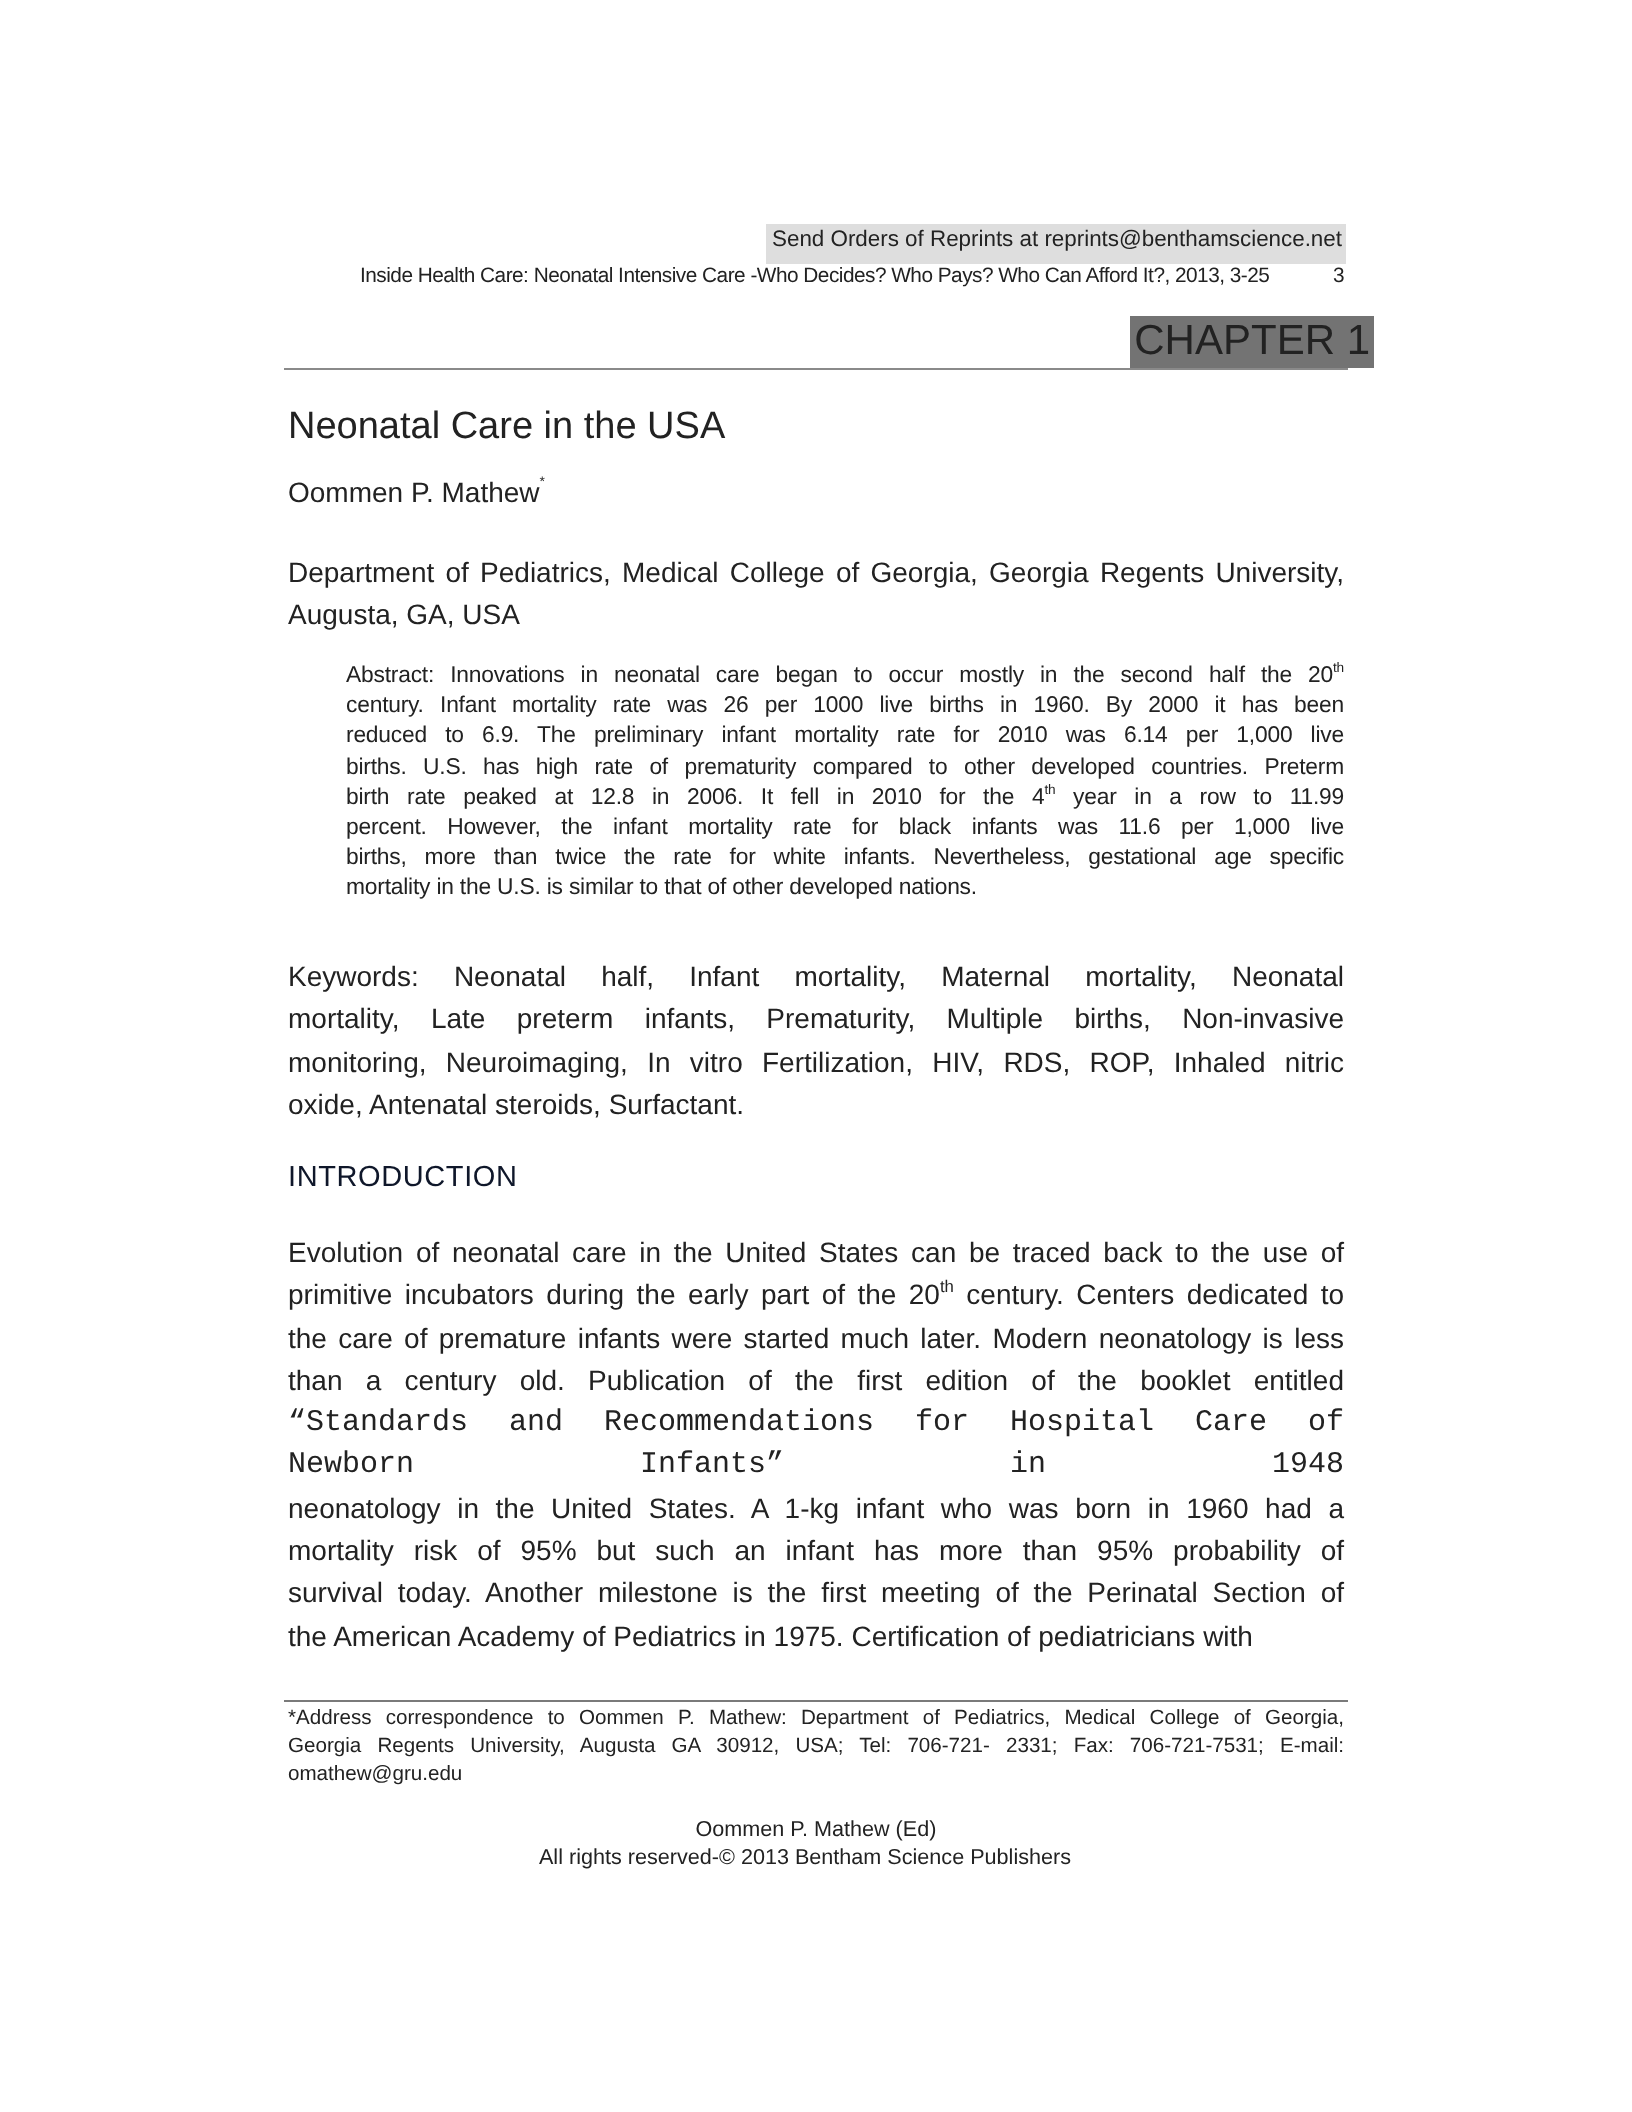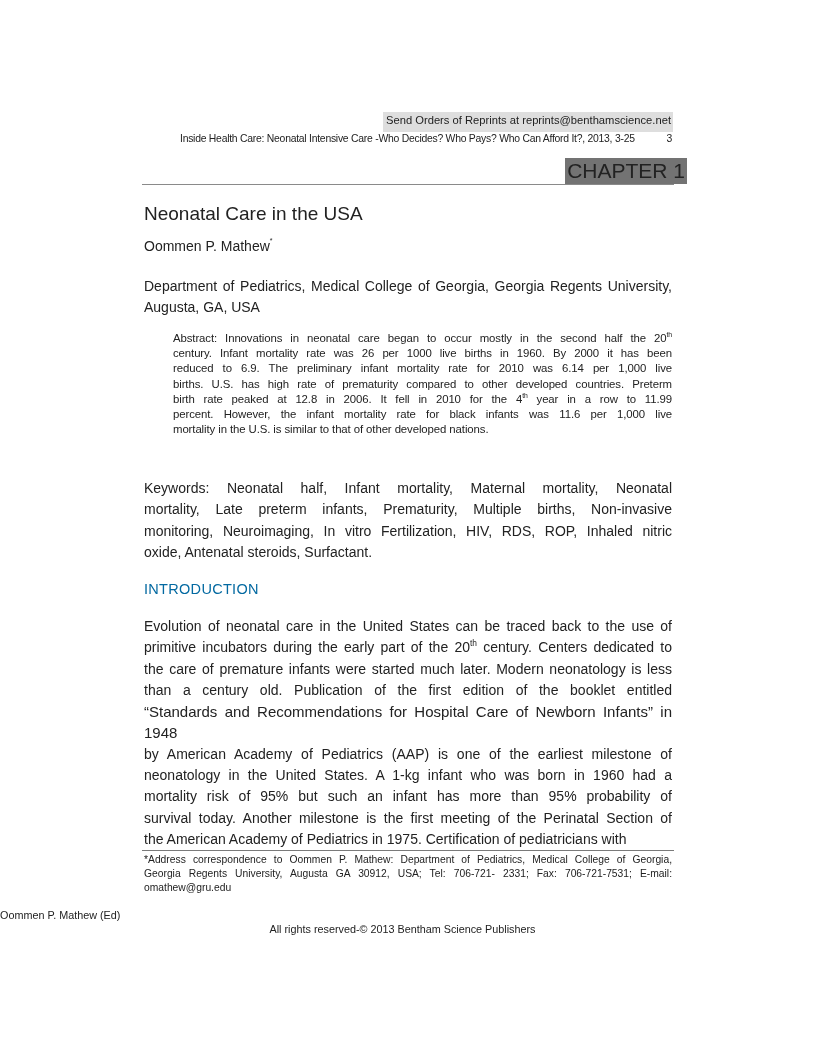--- a/index.html
+++ b/index.html
@@ -10,26 +10,26 @@
   .running .pg { position: absolute; right: 0; top: 0; }
   .chapter { top: 158px; right: 129px; font-size: 21px; background: #737373; padding: 0 2px; line-height: 26px; color: #222; }
   .rule-top { top: 184px; left: 142px; width: 532px; height: 0; border-top: 1.5px solid #8a8a8a; }
   .title { top: 204px; left: 144px; font-size: 19px; line-height: 20px; color: #222; }
   .author { top: 237px; left: 144px; font-size: 14px; line-height: 18px; color: #222; }
   .author sup { font-size: 7px; vertical-align: 8px; line-height: 0; }
   .affil { top: 276px; left: 144px; width: 528px; font-size: 14px; line-height: 21px; text-align: justify; text-align-last: left; color: #222; }
   .abstract { top: 331px; left: 173px; width: 499px; font-size: 11.4px; line-height: 15.2px; text-align: justify; color: #222; letter-spacing: -0.1px; }
   .abstract sup, .body sup { font-size: 0.6em; vertical-align: 0.7em; line-height: 0; }
   .keywords { top: 478px; left: 144px; width: 528px; font-size: 14px; line-height: 21.3px; text-align: justify; color: #222; }
-  .intro-head { top: 580px; left: 144px; font-size: 14.5px; line-height: 18px; color: #0369a1; letter-spacing: 0.3px; }
+  .intro-head { top: 580px; left: 144px; font-size: 14.5px; line-height: 18px; color: #0f172a; letter-spacing: 0.3px; }
   .body { top: 616px; left: 144px; width: 528px; font-size: 14px; line-height: 21.3px; text-align: justify; color: #222; }
-  .body .serif { font-family: Liberation Sans, sans-serif; font-size: 15px; }
+  .body .serif { font-family: Liberation Mono, monospace; font-size: 15px; }
   .rule-foot { top: 850px; left: 142px; width: 532px; height: 0; border-top: 1px solid #7a7a7a; }
   .footnote { top: 853px; left: 144px; width: 528px; font-size: 10.3px; line-height: 14px; text-align: justify; color: #222; }
-  .editor { top: 908px; left: 0; width: 816px; font-size: 10.8px; line-height: 14px; color: #222; }
+  .editor { top: 908px; left: 0; width: 816px; text-align: center; font-size: 10.8px; line-height: 14px; color: #222; }
   .rights { top: 922px; left: 0; width: 805px; text-align: center; font-size: 10.8px; line-height: 14px; color: #222; }
   .jline { display: block; text-align: justify; text-align-last: justify; }
   .lline { display: block; text-align: left; }
 </style>
 </head>
 <body>
 
 <div class="abs reprints">Send Orders of Reprints at reprints@benthamscience.net</div>
 <div class="abs running">
   <span>Inside Health Care: Neonatal Intensive Care -Who Decides? Who Pays? Who Can Afford It?, 2013, 3-25</span>
@@ -44,38 +44,38 @@
 </div>
 <div class="abs affil">Department of Pediatrics, Medical College of Georgia, Georgia Regents University, Augusta, GA, USA</div>
 
 <div class="abs abstract" id="abstract-box">
     <span class="jline">Abstract: Innovations in neonatal care began to occur mostly in the second half the 20<sup>th</sup></span>
     <span class="jline">century. Infant mortality rate was 26 per 1000 live births in 1960. By 2000 it has been</span>
     <span class="jline">reduced to 6.9. The preliminary infant mortality rate for 2010 was 6.14 per 1,000 live</span>
     <span class="jline">births. U.S. has high rate of prematurity compared to other developed countries. Preterm</span>
     <span class="jline">birth rate peaked at 12.8 in 2006. It fell in 2010 for the 4<sup>th</sup> year in a row to 11.99</span>
     <span class="jline">percent. However, the infant mortality rate for black infants was 11.6 per 1,000 live</span>
+    <span class="jline">births, more than twice the rate for white infants. Nevertheless, gestational age specific</span>
     <span class="lline">mortality in the U.S. is similar to that of other developed nations.</span>
   </div>
 
 <div class="abs keywords" id="keywords-box">
     <span class="jline">Keywords: Neonatal half, Infant mortality, Maternal mortality, Neonatal</span>
     <span class="jline">mortality, Late preterm infants, Prematurity, Multiple births, Non-invasive</span>
     <span class="jline">monitoring, Neuroimaging, In vitro Fertilization, HIV, RDS, ROP, Inhaled nitric</span>
     <span class="lline">oxide, Antenatal steroids, Surfactant.</span>
   </div>
 
 <div class="abs intro-head">INTRODUCTION</div>
 <div class="abs body" id="intro-box">
     <span class="jline">Evolution of neonatal care in the United States can be traced back to the use of</span>
     <span class="jline">primitive incubators during the early part of the 20<sup>th</sup> century. Centers dedicated to</span>
     <span class="jline">the care of premature infants were started much later. Modern neonatology is less</span>
     <span class="jline">than a century old. Publication of the first edition of the booklet entitled</span>
     <span class="jline serif">“Standards and Recommendations for Hospital Care of Newborn Infants” in 1948</span>
-    <span class="jline">by American Academy of Pediatrics (AAP) is one of the earliest milestone of</span>
     <span class="jline">neonatology in the United States. A 1-kg infant who was born in 1960 had a</span>
     <span class="jline">mortality risk of 95% but such an infant has more than 95% probability of</span>
     <span class="jline">survival today. Another milestone is the first meeting of the Perinatal Section of</span>
     <span class="lline">the American Academy of Pediatrics in 1975. Certification of pediatricians with</span>
   </div>
 
 <div class="abs rule-foot"></div>
 <div class="abs footnote" id="footnote-box">
     <span class="jline">*Address correspondence to Oommen P. Mathew: Department of Pediatrics, Medical College of Georgia,</span>
     <span class="jline">Georgia Regents University, Augusta GA 30912, USA; Tel: 706-721- 2331; Fax: 706-721-7531; E-mail:</span>

